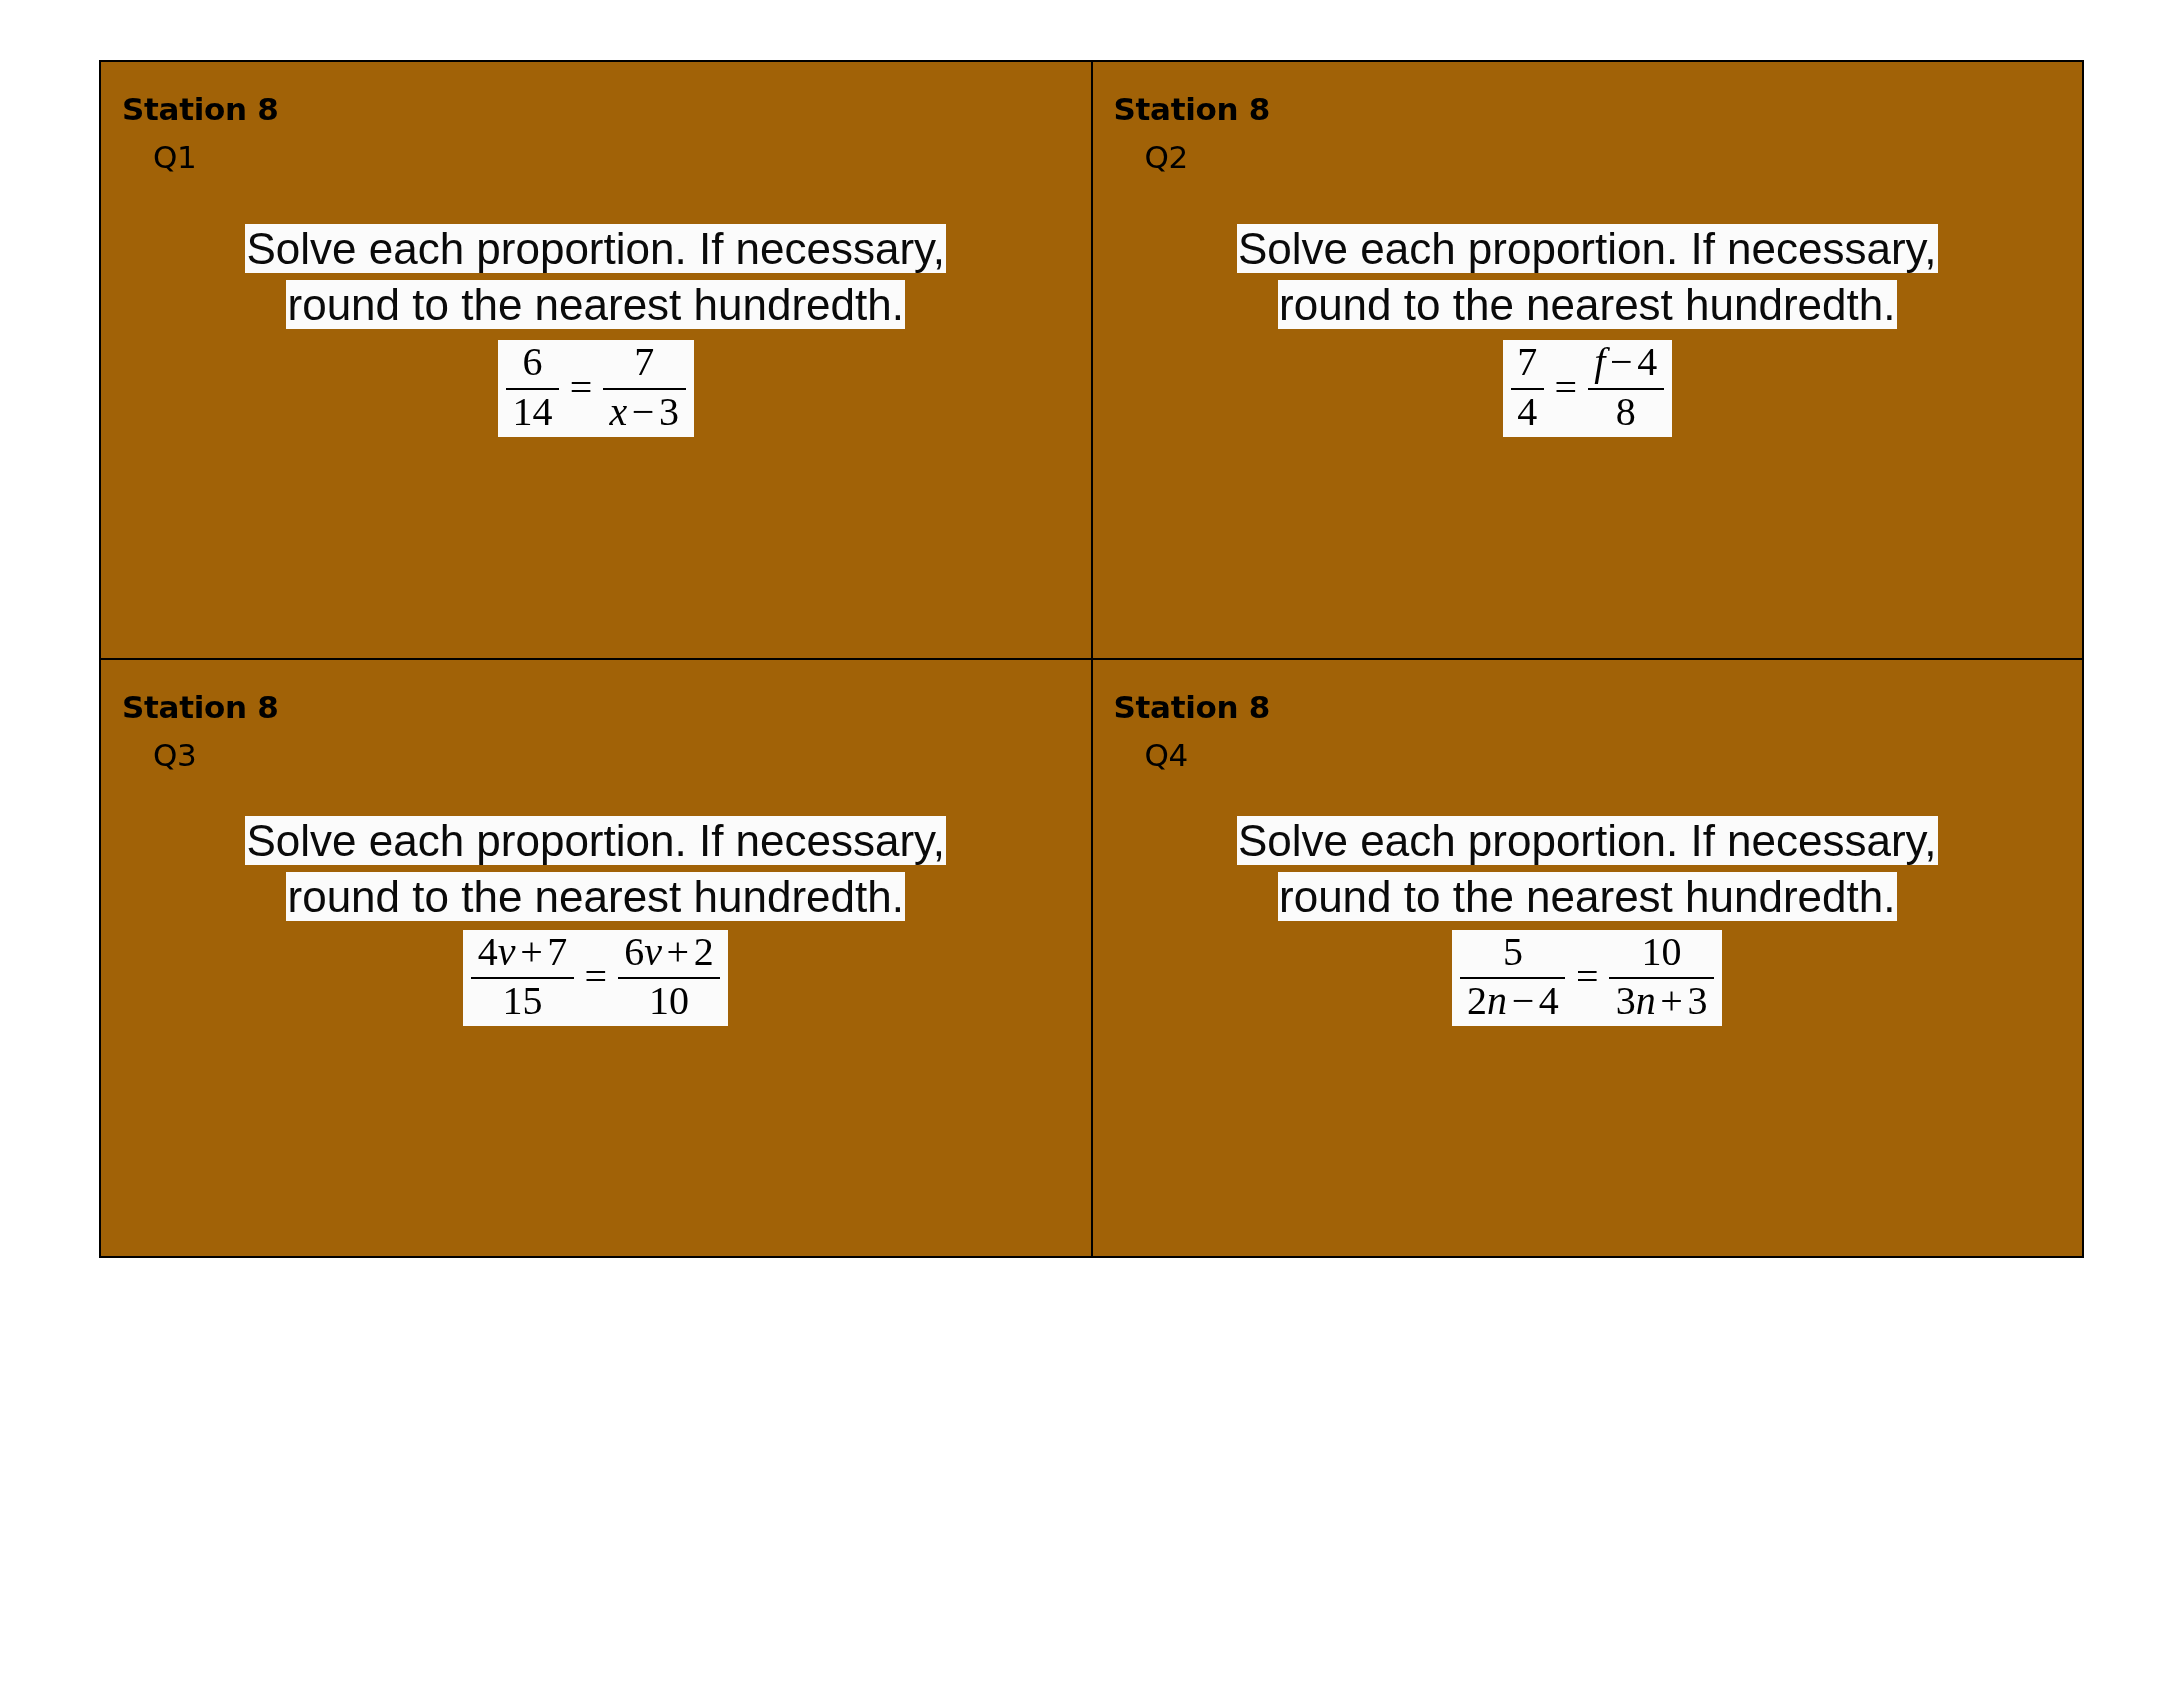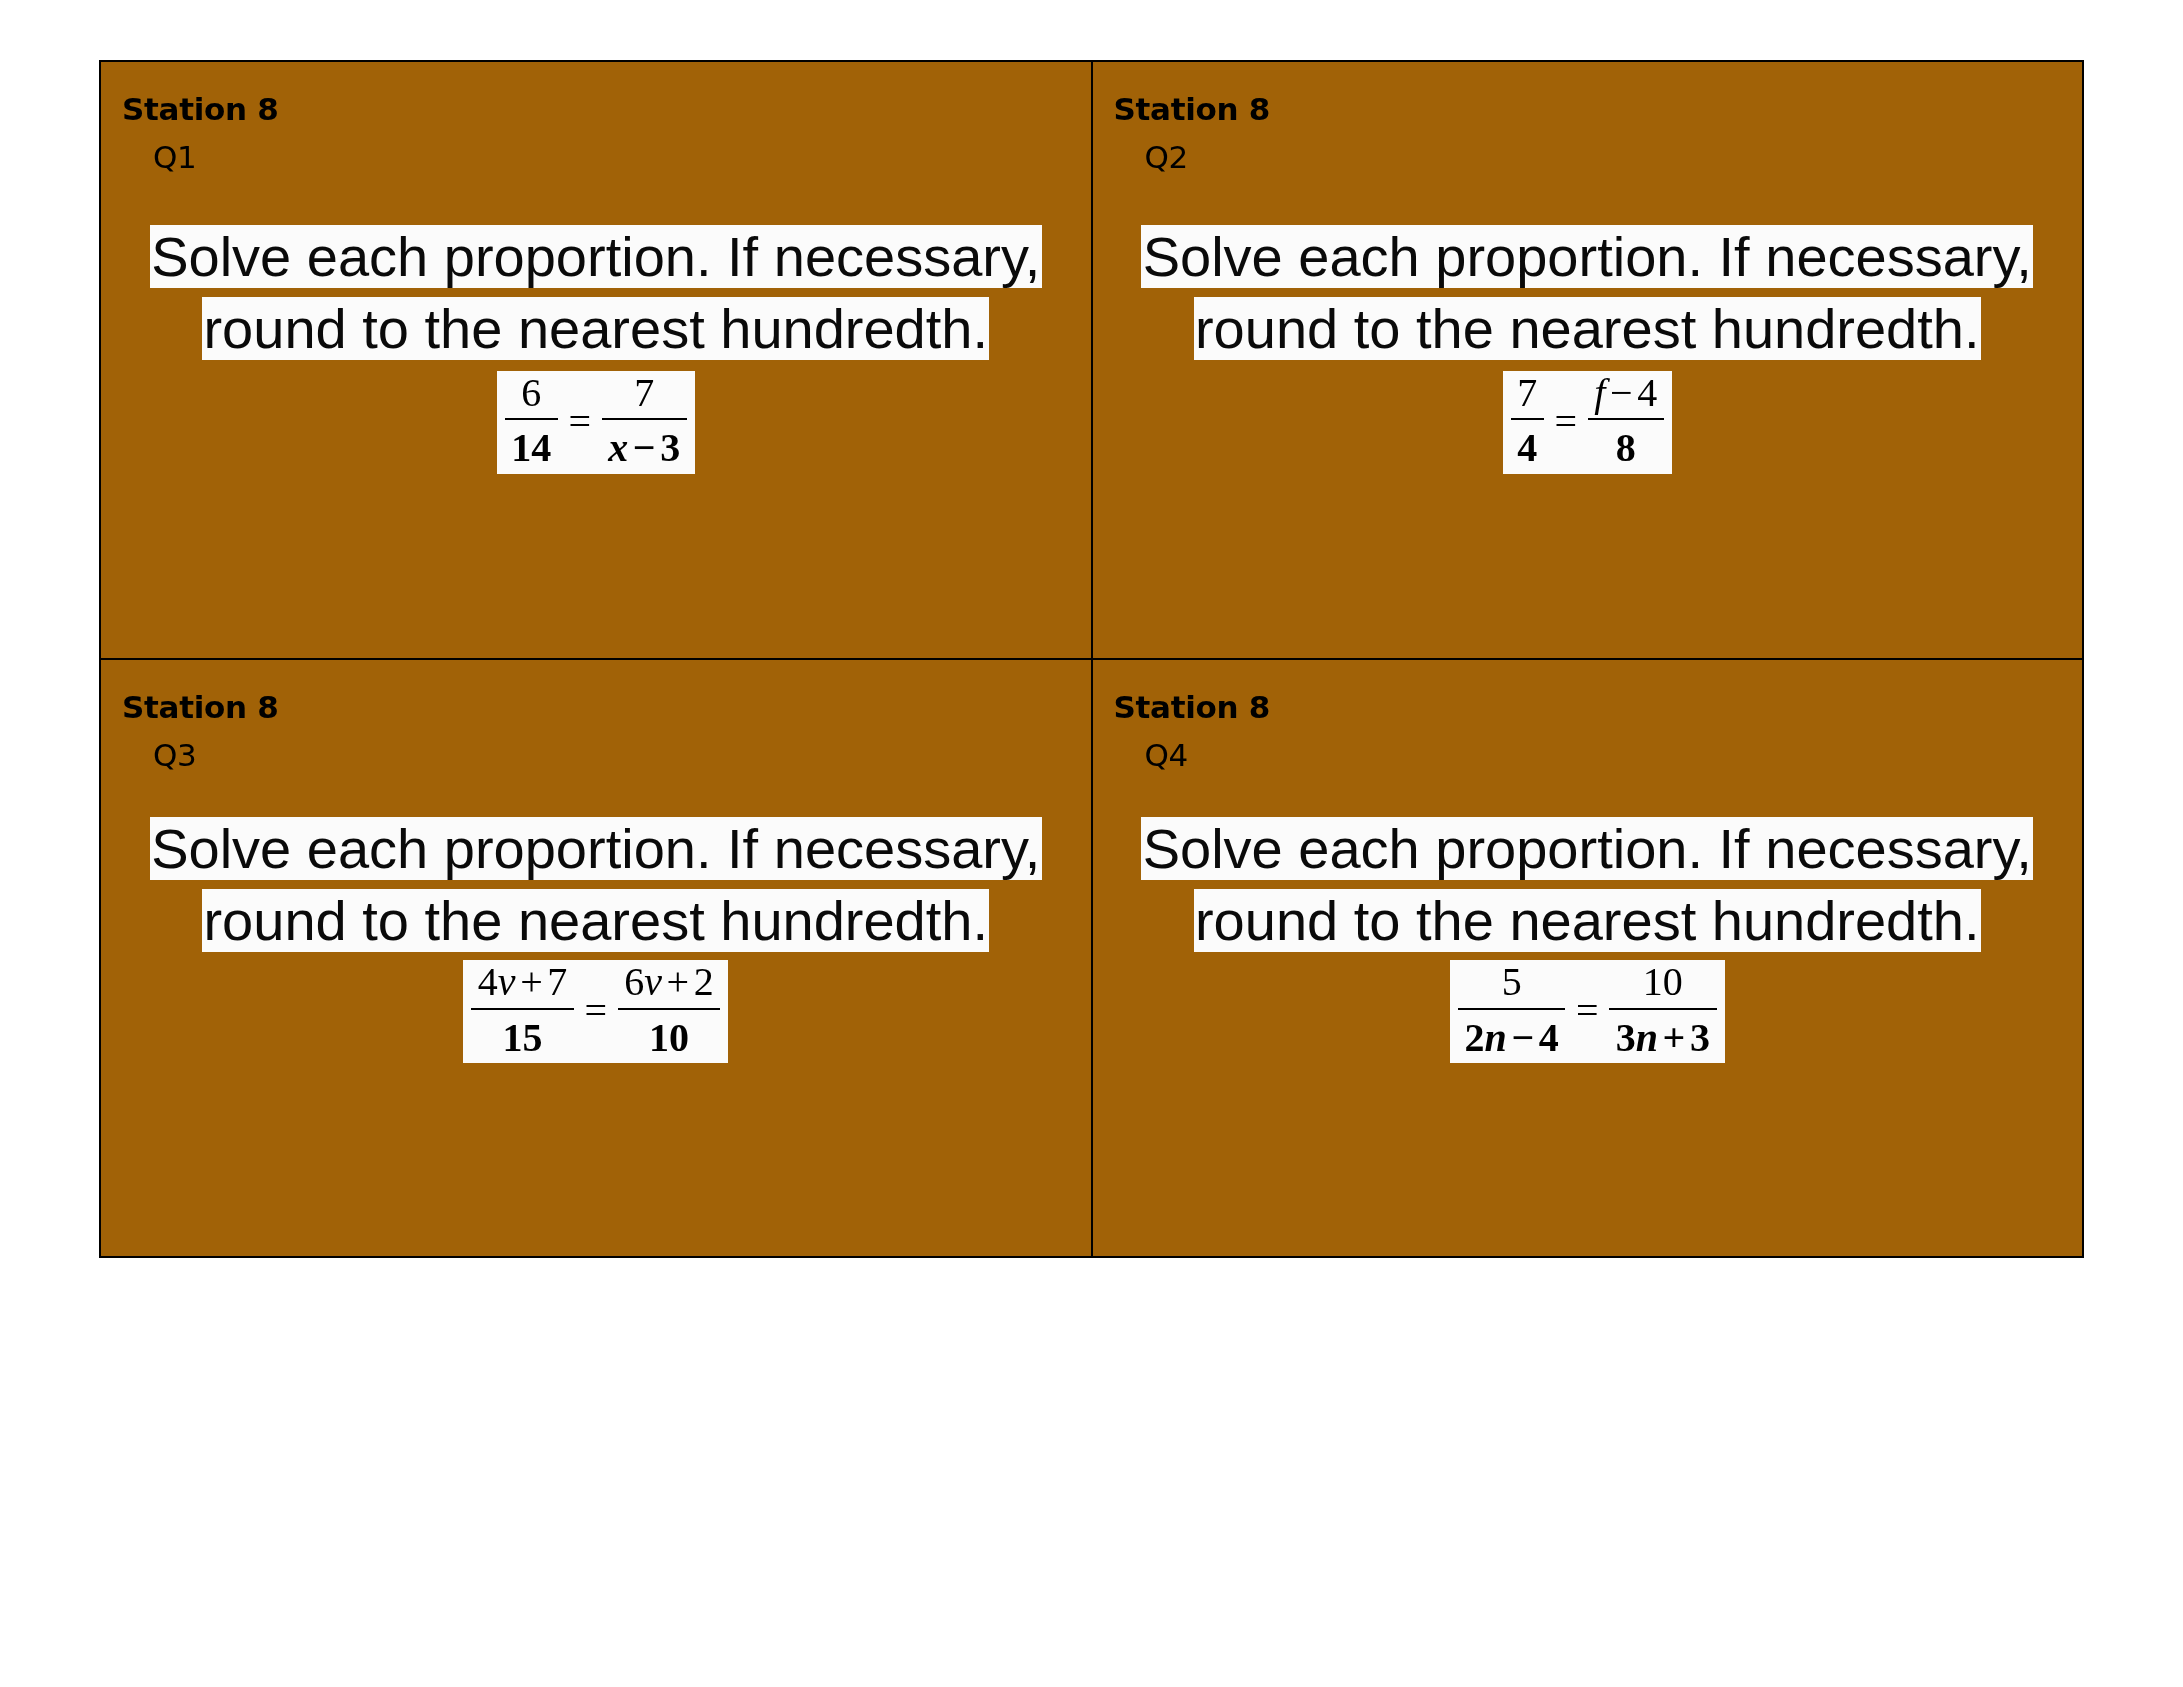--- a/index.html
+++ b/index.html
@@ -68,21 +68,21 @@
     padding-left: 52px;
     padding-top: 17px;
     line-height: 1.0;
   }
 
   
   .instructions {
     margin-top: 48px;
     text-align: center;
     font-family: "Liberation Sans", sans-serif;
-    font-size: 56px;
+    font-size: 44px;
     font-weight: 400;
     line-height: 1.28;
     color: #0a0a0a;
     padding: 0 26.5px;
   }
   .instructions .hl {
     background: #fbfbfb;
     padding: 0 1.3px;
   }
   .instructions .line {
@@ -121,22 +121,21 @@
   .frac .den {
     display: block;
     padding: 0 6.6px;
     line-height: 1.12;
   }
   .frac .num {
     border-bottom: 2.6px solid #000000;
     padding-bottom: 2.6px;
   }
   .frac .den {
-    padding-top: 6px;
-    font-weight: bold;
+    padding-top: 0;
   }
 
   .eqsign {
     display: inline-block;
     vertical-align: middle;
     margin: 0 6.6px;
     position: relative;
     top: -1.3px;
     font-size: 40px;
   }

